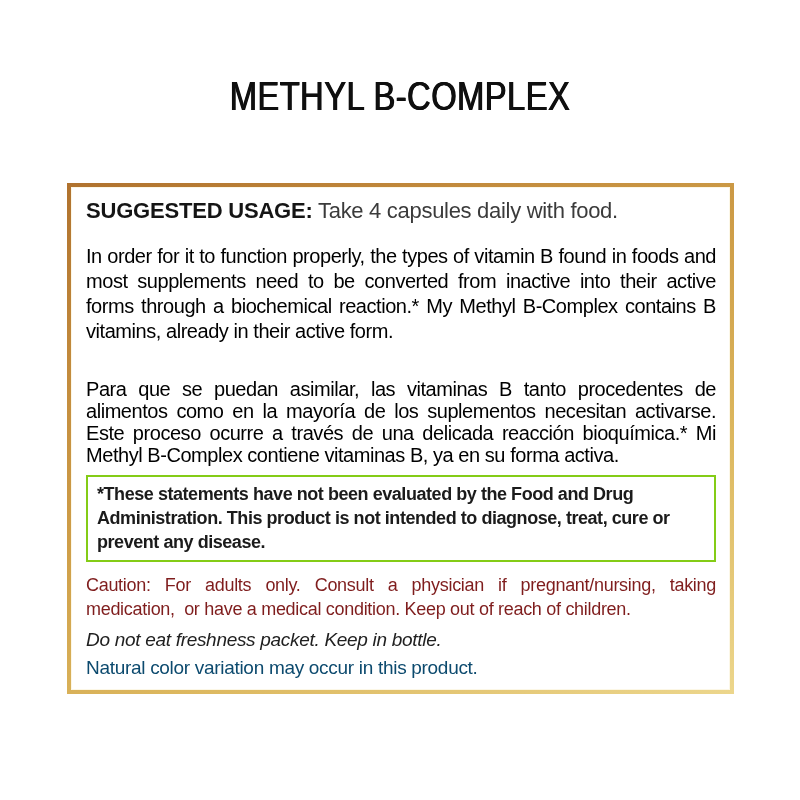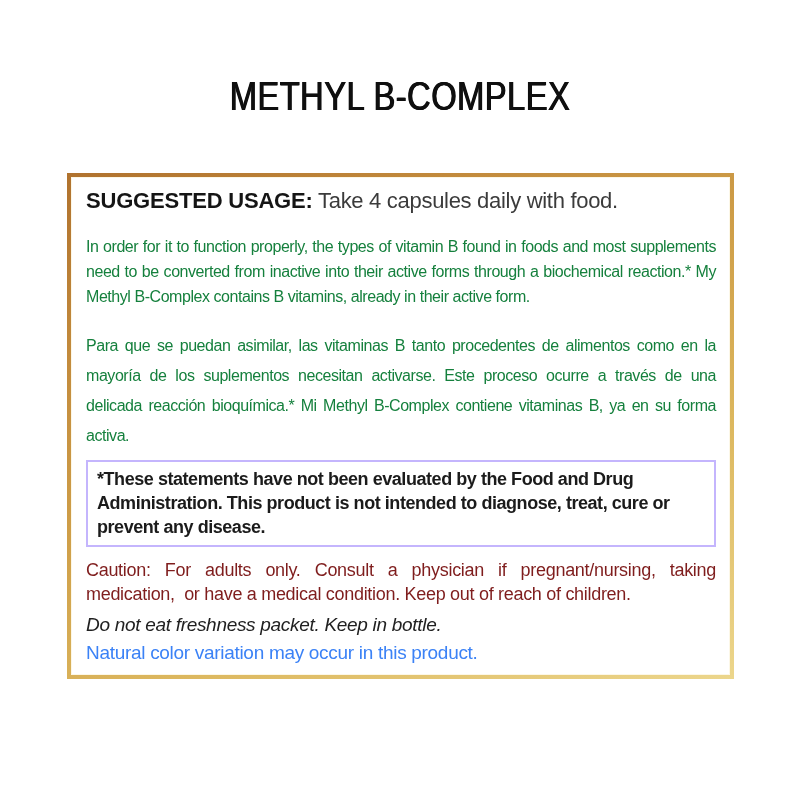--- a/index.html
+++ b/index.html
@@ -23,21 +23,21 @@
     font-weight: 400;
     letter-spacing: 0.5px;
     color: #0f0f0f;
     transform: scaleX(0.82);
     text-shadow: 0.6px 0 0 currentColor, -0.6px 0 0 currentColor;
     white-space: nowrap;
   }
   .panel {
     position: absolute;
     left: 67px;
-    top: 173px;
+    top: 183px;
     width: 667px;
     box-sizing: border-box;
     padding: 4px;
     background: linear-gradient(155deg,
       #b0722e 0%, #c28a3c 22%, #cf9f49 45%, #dcb75e 68%, #ecd68c 100%);
   }
   .panel-inner {
     background: #ffffff;
     box-shadow: inset 0 0 0 1px rgba(250, 240, 210, 0.55);
     padding: 11px 14px 11px 15px;
@@ -50,31 +50,31 @@
     margin: 0;
   }
   .usage-label {
     font-weight: 700;
     letter-spacing: -0.2px;
     color: #151515;
   }
   .uso { margin-top: 17px; }
   .para {
     margin: 20px 0 0 0;
-    font-size: 16px;
+    font-size: 20px;
     line-height: 25px;
     letter-spacing: -0.45px;
-    color: #15803d;
+    color: #000000;
     text-align: justify;
     text-align-last: left;
   }
-  .para-es { margin-top: 22px; line-height: 30px; }
+  .para-es { margin-top: 34px; line-height: 22px; }
   .fda-box {
     margin-top: 9px;
-    border: 2px solid #c4b5fd;
+    border: 2px solid #84cc16;
     padding: 5px 9px 6px 9px;
     font-size: 18px;
     font-weight: 700;
     line-height: 24px;
     letter-spacing: -0.45px;
     color: #1b1b1b;
   }
   .caution {
     margin: 11px 0 0 0;
     font-size: 18px;
@@ -91,21 +91,21 @@
     line-height: 23px;
     letter-spacing: -0.3px;
     color: #212121;
     font-style: italic;
   }
   .natural {
     margin: 5px 0 0 0;
     font-size: 19px;
     line-height: 23px;
     letter-spacing: -0.3px;
-    color: #3b82f6;
+    color: #0c4a6e;
   }
 </style>
 </head>
 <body>
 
 <div class="page">
 
   <h1 class="title">METHYL B-COMPLEX</h1>
 
   <div class="panel">

